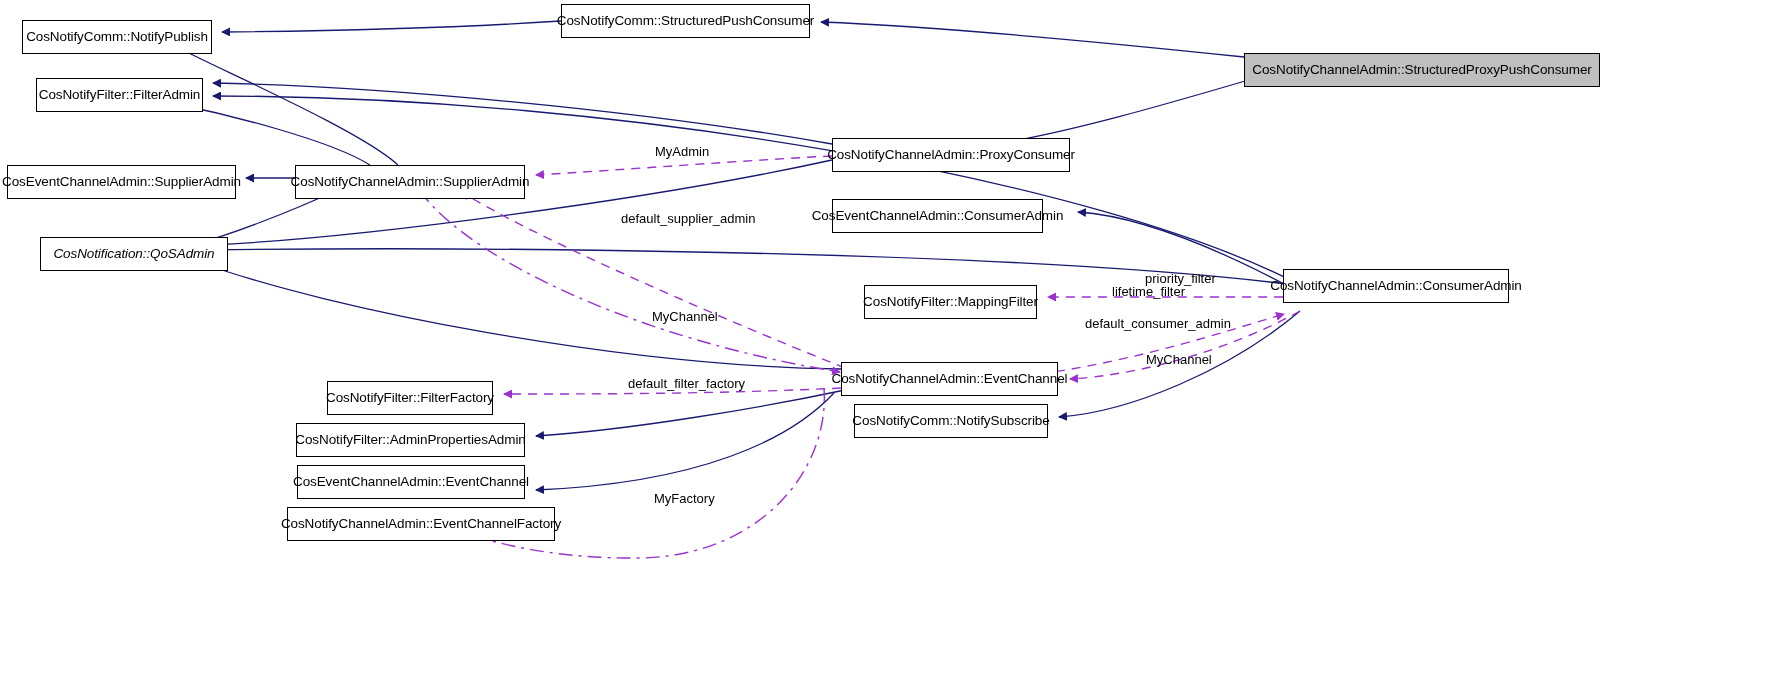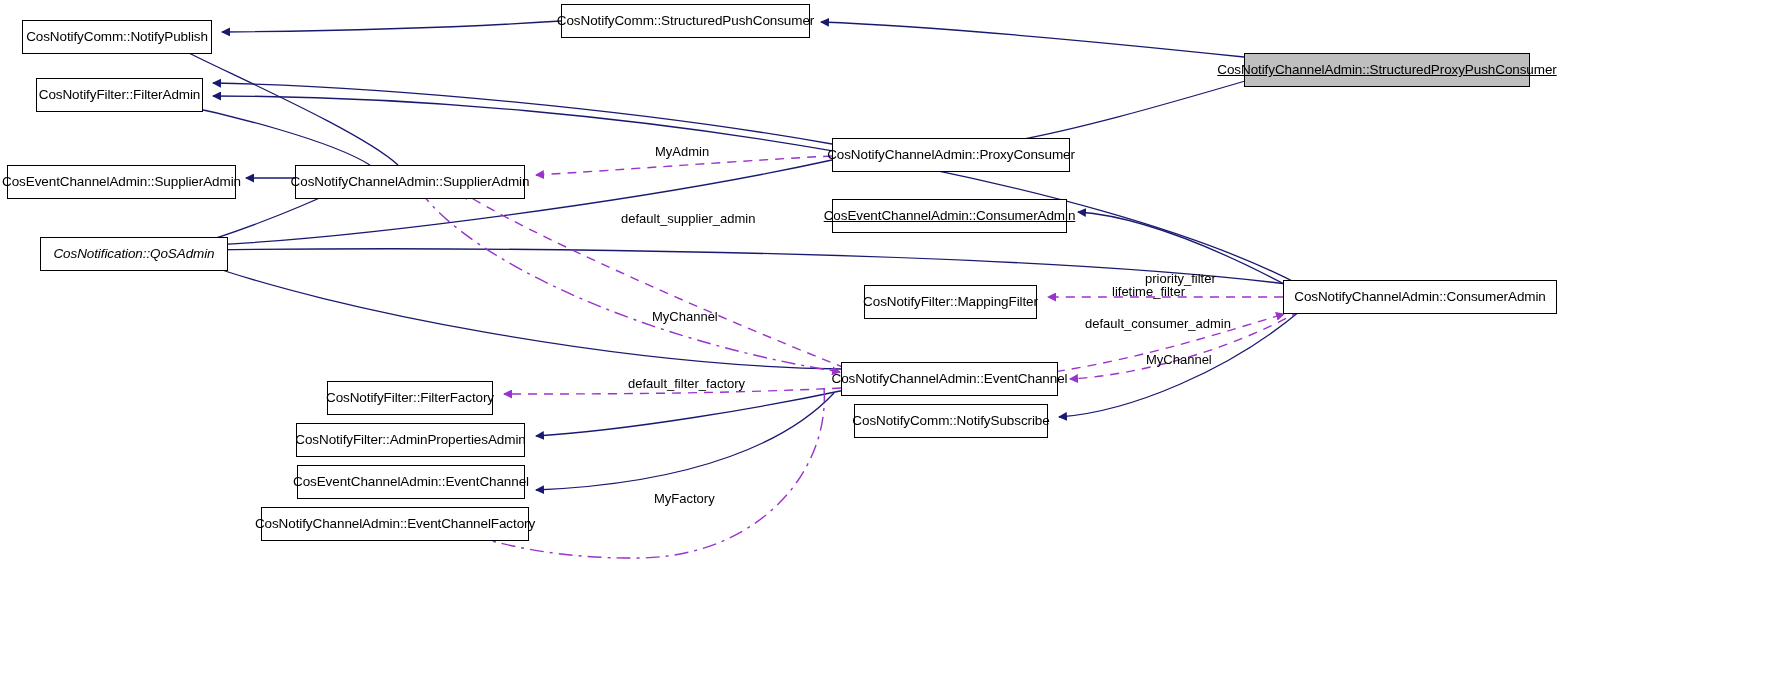--- a/index.html
+++ b/index.html
@@ -121,63 +121,63 @@
       <path stroke-dasharray="14,6,3,6" d="M824,388 C830,470 760,556 640,558 C560,559 500,545 466,533" marker-end="url(#arrow-purple)"></path>
     </g>
   </svg>
 
   <div class="node" style="left:22px;  top:20px;  width:190px;">
       <span>CosNotifyComm::NotifyPublish</span>
     </div>
   <div class="node" style="left:561px; top:4px;   width:249px;">
       <span>CosNotifyComm::StructuredPushConsumer</span>
     </div>
-  <div class="node highlight" style="left:1244px;top:53px;  width:286px;text-decoration:underline;">
+  <div class="node highlight" style="left:1244px;top:53px;  width:356px;">
       <span>CosNotifyChannelAdmin::StructuredProxyPushConsumer</span>
     </div>
   <div class="node" style="left:36px;  top:78px;  width:167px;">
       <span>CosNotifyFilter::FilterAdmin</span>
     </div>
   <div class="node" style="left:832px; top:138px; width:238px;text-align:center;">
       <span>CosNotifyChannelAdmin::ProxyConsumer</span>
     </div>
   <div class="node" style="left:7px;   top:165px; width:229px;">
       <span>CosEventChannelAdmin::SupplierAdmin</span>
     </div>
   <div class="node" style="left:295px; top:165px; width:230px;">
       <span>CosNotifyChannelAdmin::SupplierAdmin</span>
     </div>
-  <div class="node" style="left:832px; top:199px; width:235px;text-decoration:underline;">
+  <div class="node" style="left:832px; top:199px; width:211px;">
       <span>CosEventChannelAdmin::ConsumerAdmin</span>
     </div>
   <div class="node" style="left:40px;  top:237px; width:188px;font-style:italic;">
       <span>CosNotification::QoSAdmin</span>
     </div>
   <div class="node" style="left:864px; top:285px; width:173px;">
       <span>CosNotifyFilter::MappingFilter</span>
     </div>
-  <div class="node" style="left:1283px;top:280px; width:274px;justify-content:center;">
+  <div class="node" style="left:1283px;top:269px; width:226px;justify-content:center;">
       <span>CosNotifyChannelAdmin::ConsumerAdmin</span>
     </div>
   <div class="node" style="left:327px; top:381px; width:166px;text-align:right;">
       <span>CosNotifyFilter::FilterFactory</span>
     </div>
   <div class="node" style="left:841px; top:362px; width:217px;">
       <span>CosNotifyChannelAdmin::EventChannel</span>
     </div>
   <div class="node" style="left:854px; top:404px; width:194px;">
       <span>CosNotifyComm::NotifySubscribe</span>
     </div>
   <div class="node" style="left:296px; top:423px; width:229px;">
       <span>CosNotifyFilter::AdminPropertiesAdmin</span>
     </div>
   <div class="node" style="left:297px; top:465px; width:228px;text-align:center;">
       <span>CosEventChannelAdmin::EventChannel</span>
     </div>
-  <div class="node" style="left:261px; top:507px; width:268px;">
+  <div class="node" style="left:287px; top:507px; width:268px;">
       <span>CosNotifyChannelAdmin::EventChannelFactory</span>
     </div>
 
   <div class="edge-label" style="left:655px;  top:145px;">MyAdmin</div>
   <div class="edge-label" style="left:621px;  top:212px;">default_supplier_admin</div>
   <div class="edge-label" style="left:1114px; top:272px;margin-left:31px;">priority_filter</div>
   <div class="edge-label" style="left:1112px; top:285px;">lifetime_filter</div>
   <div class="edge-label" style="left:652px;  top:310px;">MyChannel</div>
   <div class="edge-label" style="left:1085px; top:317px;">default_consumer_admin</div>
   <div class="edge-label" style="left:1146px; top:353px;">MyChannel</div>

